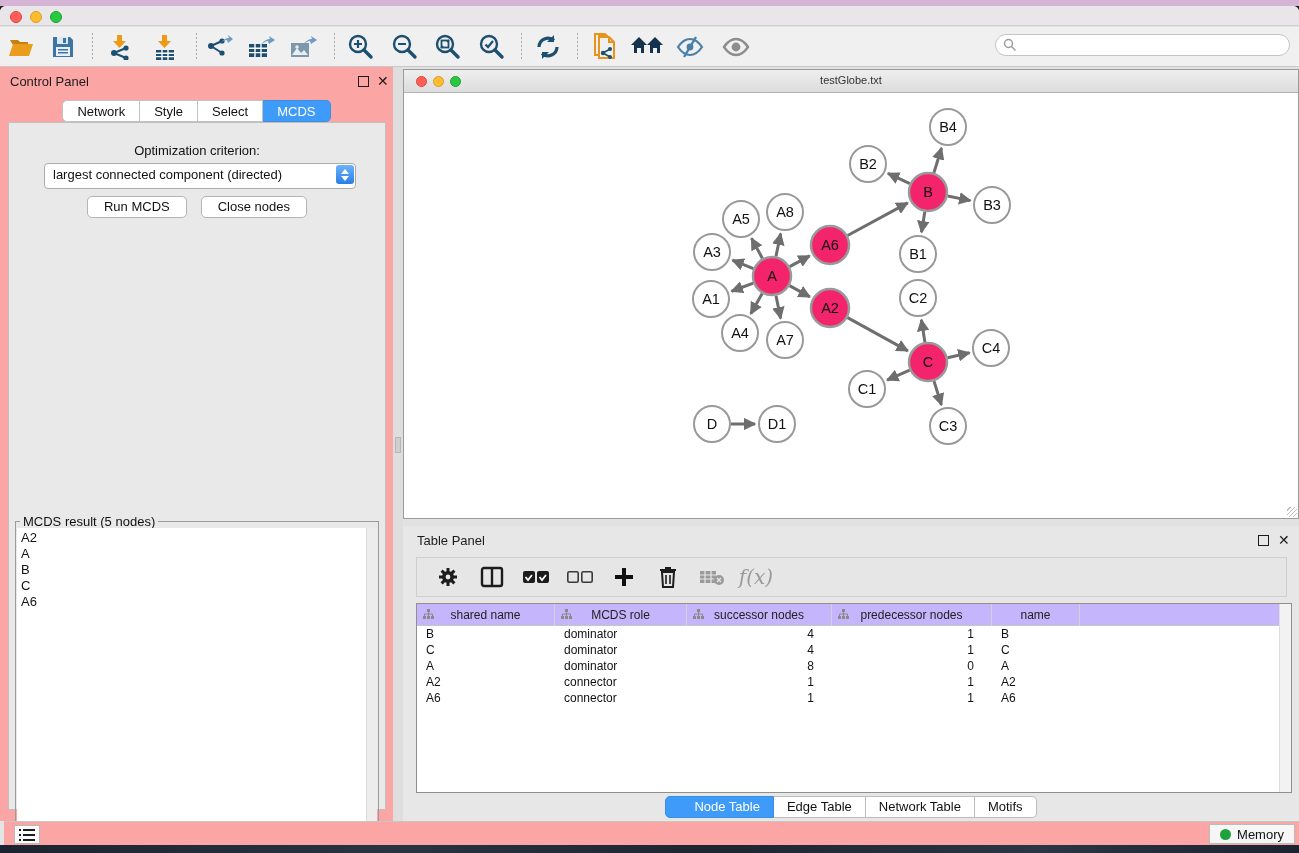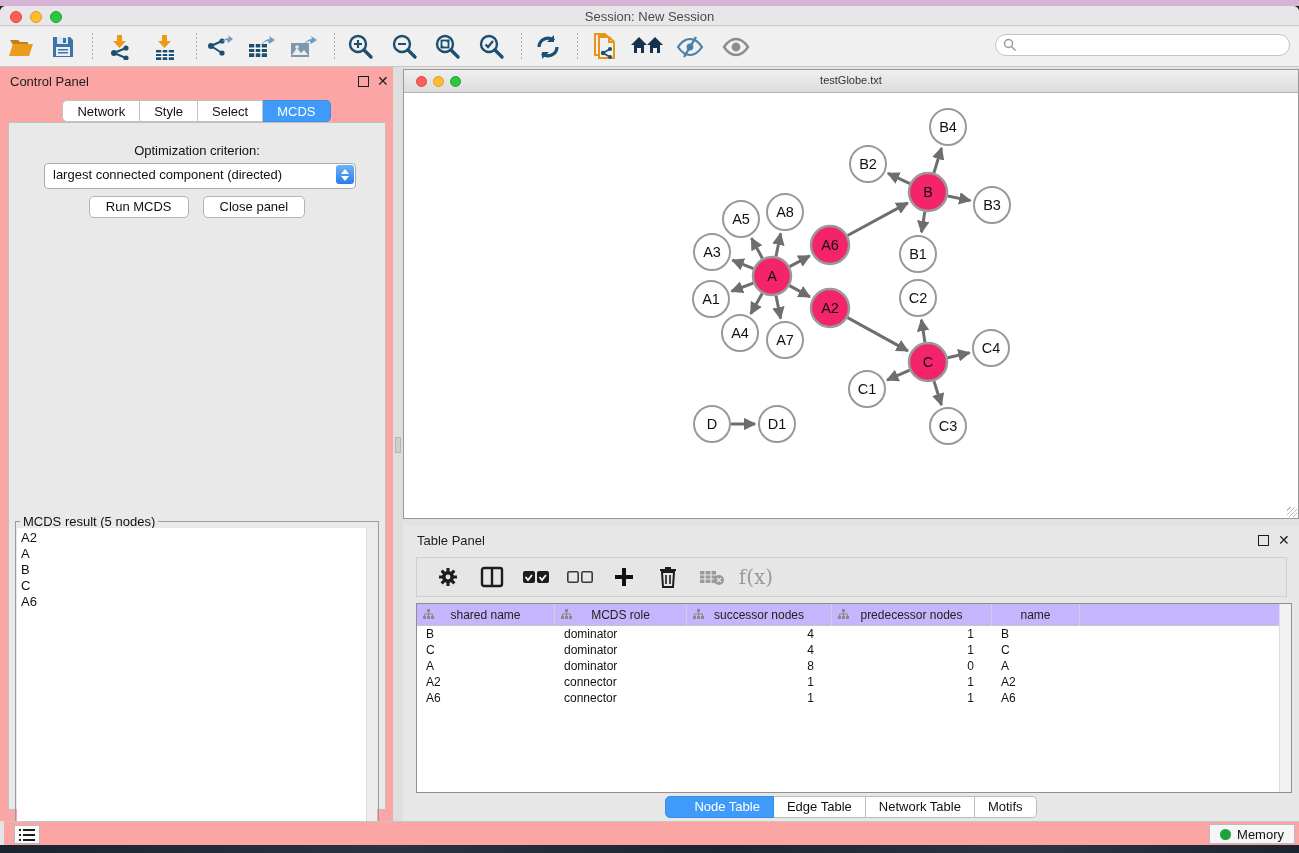--- a/index.html
+++ b/index.html
@@ -94,21 +94,21 @@
   .net-resize { position:absolute; right:1px; bottom:1px; width:10px; height:10px;
       background:repeating-linear-gradient(135deg,transparent 0 2px,#bbb 2px 3px); }
 
   
   .table-panel { position:absolute; left:403px; top:459px; width:896px; height:295px; background:#e7e7e7; }
   .table-panel .ph-title { position:absolute; left:14px; top:7px; font-size:13px; color:#1c1c1c; }
   .table-panel .ph-float { left:855px; } .table-panel .ph-close { left:875px; }
   .tp-toolbar { position:absolute; left:13px; top:31px; width:871px; height:40px; background:#e6e6e6;
       border:1px solid #cfcfcf; display:flex; align-items:center; gap:14px; padding-left:16px; }
   .tp-btn { width:30px; height:30px; display:flex; align-items:center; justify-content:center; }
-  .fx-label { font-size:20px; font-family:"DejaVu Serif","Liberation Serif",serif; color:#9a9a9a; }
+  .fx-label { font-size:20px; font-style:italic; font-family:"DejaVu Serif","Liberation Serif",serif; color:#9a9a9a; }
 
   .tp-table { position:absolute; left:13px; top:77px; width:876px; height:190px; background:#fff;
       border:1px solid #8f8f8f; overflow:hidden; }
   .tp-head { position:relative; height:22px; background:#c4b5fd; border-bottom:1px solid #c6c6c6; }
   .th-cell { position:absolute; top:0; height:22px; border-right:1px solid #d2d2d2; font-size:12px;
       color:#222; text-align:center; line-height:22px; }
   .th-cell svg { position:absolute; left:6px; top:5px; }
   .tr-row { position:relative; height:16px; }
   .td-cell { position:absolute; top:0; height:16px; font-size:12px; color:#111; line-height:16px; }
   .td-left { padding-left:9px; text-align:left; }
@@ -138,21 +138,20 @@
   <div class="desktop-top"></div>
 
   <div class="window">
 
     <div class="titlebar">
       <div class="lights">
         <div class="light red"></div>
         <div class="light yellow"></div>
         <div class="light green"></div>
       </div>
-      <div class="title">Session: New Session</div>
     </div>
 
     <div class="toolbar">
       <div class="tb-btn" style="left:5px">
         <svg width="28" height="24" viewBox="0 0 28 24">
             <path d="M2 5h8l2 2h8v3H5z" fill="#c97f12"></path>
             <path d="M5 9h20l-4 12H1z" fill="#ea9c1d"></path>
           </svg>
       </div>
       <div class="tb-btn" style="left:46px">
@@ -312,21 +311,21 @@
           <div class="opt-label">Optimization criterion:</div>
           <div class="opt-select">
             <span>largest connected component (directed)</span>
             <span class="stepper">
                 <span class="tri-up"></span>
                 <span class="tri-down"></span>
               </span>
           </div>
           <div class="cp-buttons">
             <button class="mac-btn">Run MCDS</button>
-            <button class="mac-btn">Close panel</button>
+            <button class="mac-btn">Close nodes</button>
           </div>
           <div class="result-box">
             <span class="result-legend">MCDS result (5 nodes)</span>
             <div class="result-inner">
               <div class="result-list">
                   <div>A2</div>
                   <div>A</div>
                   <div>B</div>
                   <div>C</div>
                   <div>A6</div>

